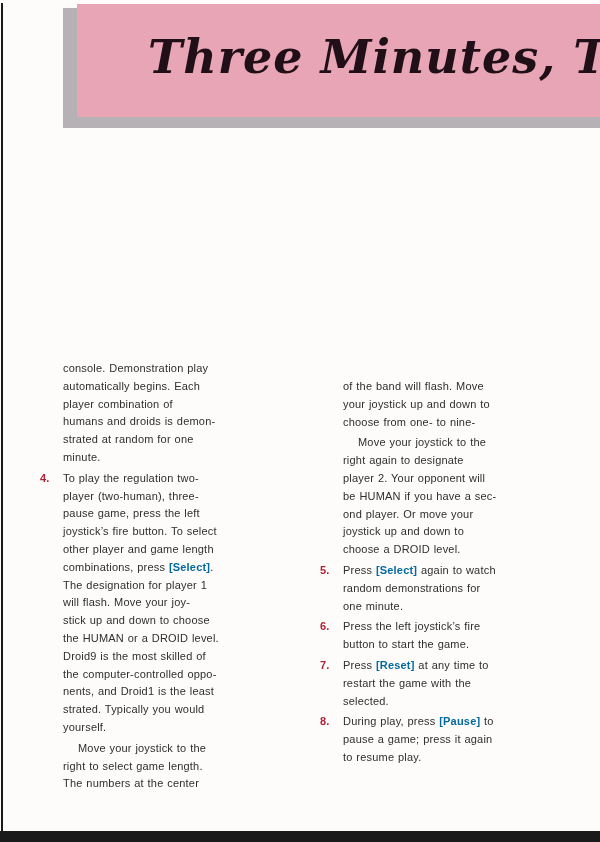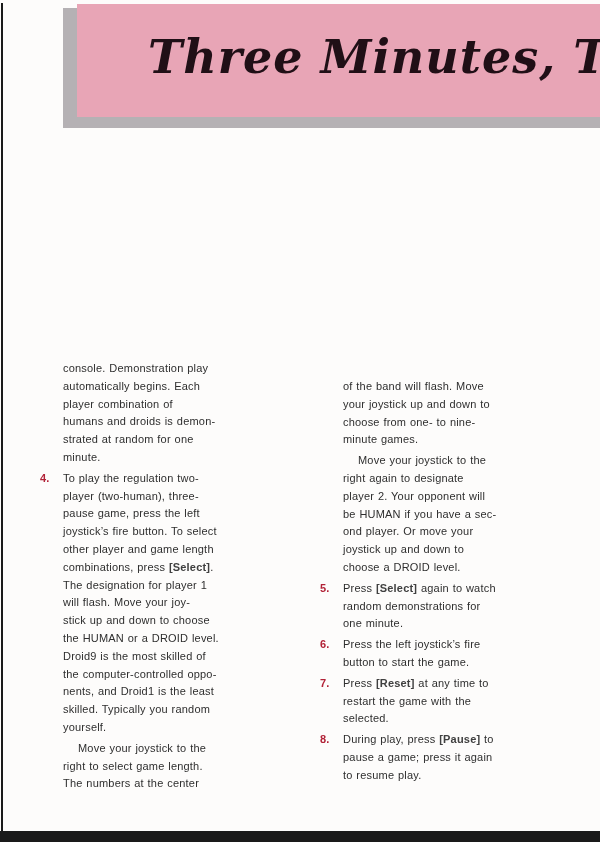--- a/index.html
+++ b/index.html
@@ -84,21 +84,21 @@
   }
   .block .num {
     position: absolute;
     left: 0;
     top: 0;
     font-weight: bold;
     color: var(--num-red, #b22237);
   }
   .line { white-space: nowrap; }
   .block.indent .line:first-child { text-indent: 15px; }
-  .line b { font-weight: bold; color: #404040; }
+  .line b { font-weight: bold; color: #0369a1; }
 </style>
 </head>
 <body>
 
 <div id="page">
   <div id="edge-left"></div>
   <div id="banner-shadow"></div>
   <div id="banner">
     <div id="page-title">Three Minutes, Two</div>
   </div>
@@ -119,35 +119,34 @@
         <div class="line">joystick’s fire button. To select</div>
         <div class="line">other player and game length</div>
         <div class="line">combinations, press <b>[Select]</b>.</div>
         <div class="line">The designation for player 1</div>
         <div class="line">will flash. Move your joy-</div>
         <div class="line">stick up and down to choose</div>
         <div class="line">the HUMAN or a DROID level.</div>
         <div class="line">Droid9 is the most skilled of</div>
         <div class="line">the computer-controlled oppo-</div>
         <div class="line">nents, and Droid1 is the least</div>
-        <div class="line">skilled. Typically you random</div>
+        <div class="line">strated. Typically you would</div>
         <div class="line">yourself.</div>
       </div>
       <div class="block indent">
         <div class="line">Move your joystick to the</div>
         <div class="line">right to select game length.</div>
         <div class="line">The numbers at the center</div>
       </div>
     </div>
   <div id="col-right" class="column">
       <div class="block">
         <div class="line">of the band will flash. Move</div>
         <div class="line">your joystick up and down to</div>
         <div class="line">choose from one- to nine-</div>
-        <div class="line">minute games.</div>
       </div>
       <div class="block indent">
         <div class="line">Move your joystick to the</div>
         <div class="line">right again to designate</div>
         <div class="line">player 2. Your opponent will</div>
         <div class="line">be HUMAN if you have a sec-</div>
         <div class="line">ond player. Or move your</div>
         <div class="line">joystick up and down to</div>
         <div class="line">choose a DROID level.</div>
       </div>

